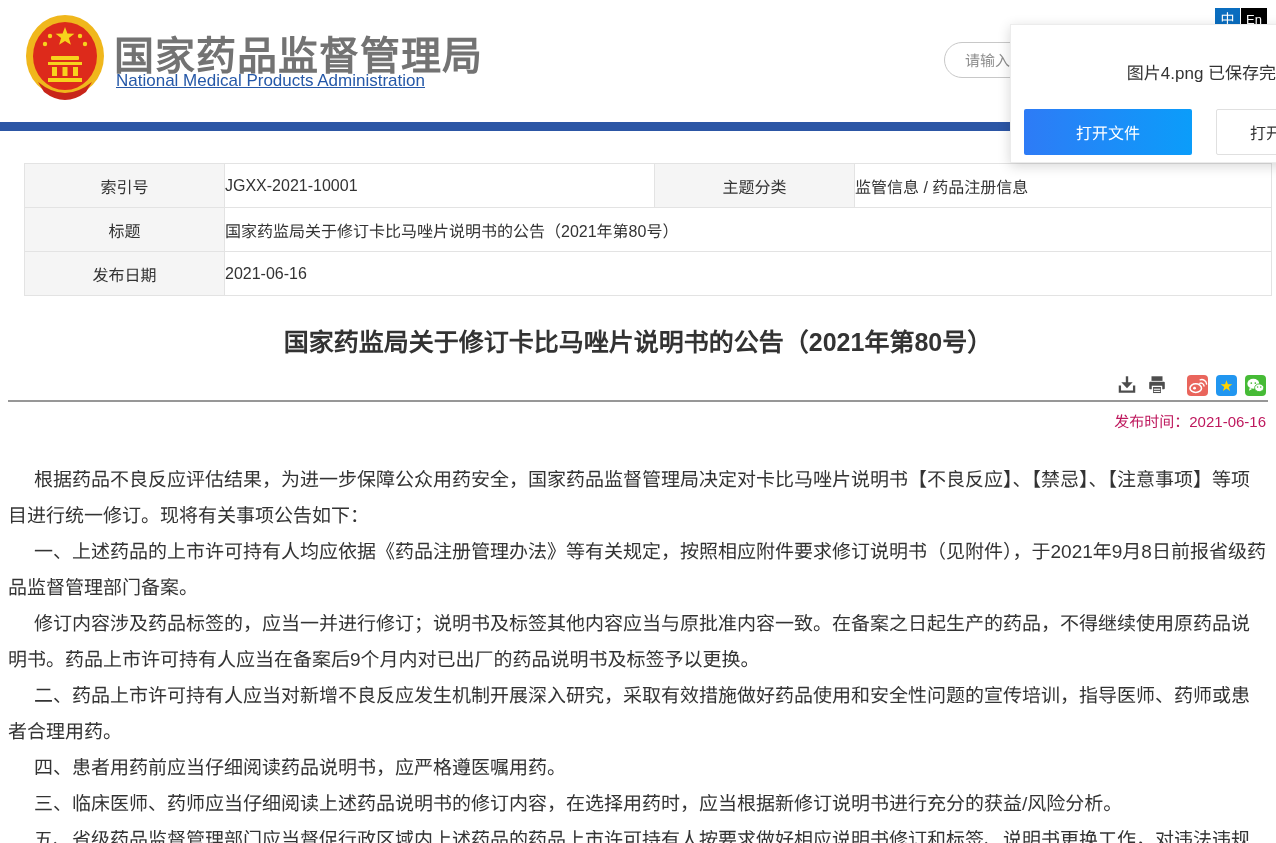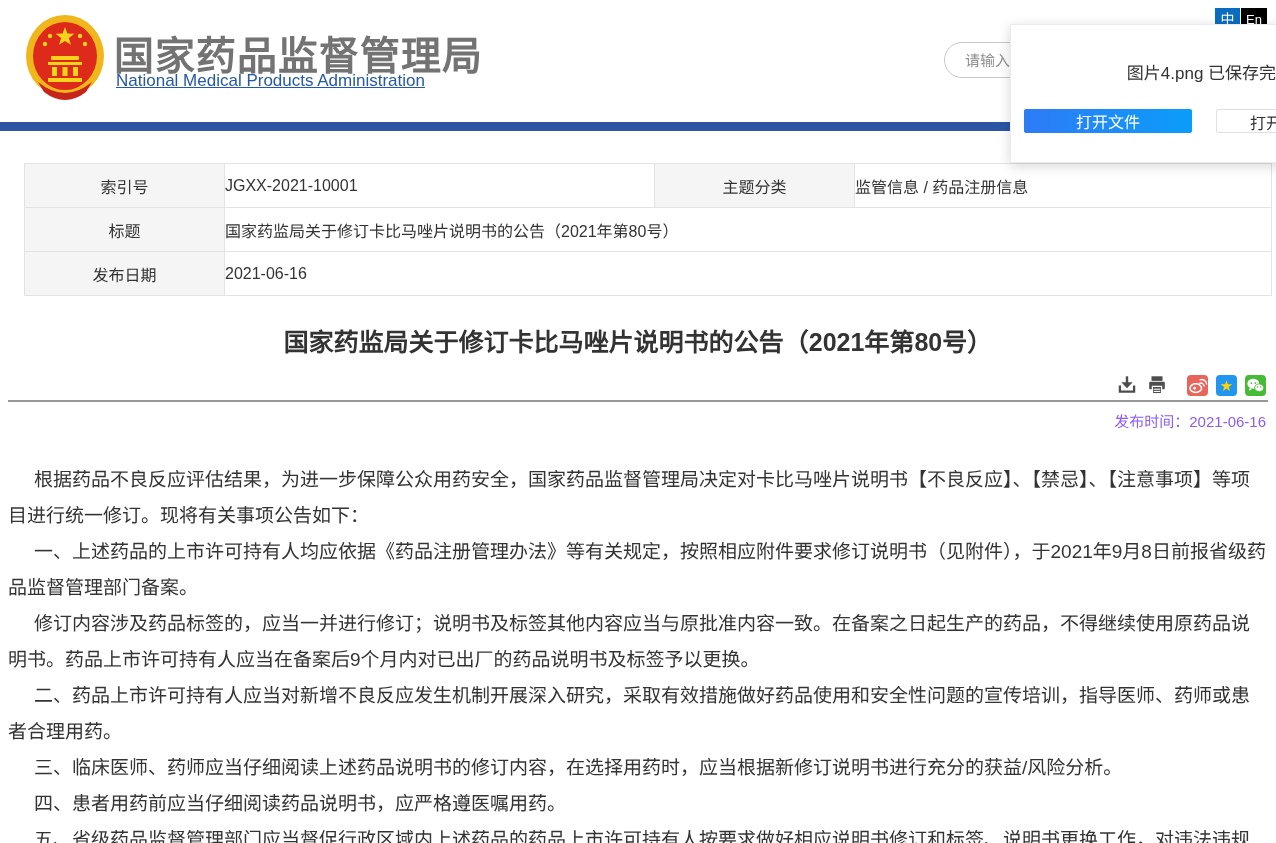--- a/index.html
+++ b/index.html
@@ -22,21 +22,21 @@
   .lang-zh { left:1215px; width:25px; background:#0a6dbf; }
   .lang-en { left:1241px; width:26px; background:#000000; font-size:13px; }
   .navbar { position:absolute; left:0; top:122px; width:1276px; height:9px; background:#2c56a5; }
 
   
   .popup { position:absolute; left:1010px; top:24px; width:400px; height:139px;
     background:#fff; border:1px solid #ececec; box-shadow:0 3px 12px rgba(0,0,0,.16);
     z-index:10; }
   .popup-message { position:absolute; left:0; top:34px; width:100%; text-align:center;
     font-size:17px; color:#333; }
-  .popup-btn { position:absolute; top:84px; width:168px; height:24px; font-size:16px;
+  .popup-btn { position:absolute; top:84px; width:168px; height:46px; font-size:16px;
     cursor:pointer; border:none; border-radius:2px;
     font-family:Liberation Sans, sans-serif; }
   .popup-btn.primary { left:13px; background:linear-gradient(90deg,#2e7bf6,#0b9dfa); color:#fff; }
   .popup-btn.secondary { left:205px; background:#fff; border:1px solid #e0e0e0; color:#333;
     text-align:left; padding-left:33px; }
 
   
   .info-table { position:absolute; left:24px; top:163px; width:1248px;
     border-collapse:collapse; table-layout:fixed;border-radius:8px; }
   .info-table td { border:1px solid #e3e3e3; height:44px; font-size:16px; color:#333; }
@@ -48,21 +48,21 @@
   .article-title { position:absolute; left:0; top:322px; width:1276px; text-align:center;
     font-size:25px; font-weight:bold; color:#333; }
   .icons-row { position:absolute; top:374px; right:10px; display:flex; align-items:center; }
   .tool-icon { width:22px; height:22px; margin-left:8px; cursor:pointer; }
   .share-icon { width:21px; height:21px; margin-left:8px; border-radius:4px; cursor:pointer;
     display:flex; align-items:center; justify-content:center; overflow:hidden; }
   .share-icon.weibo  { background:#e9655c; margin-left:19px; }
   .share-icon.qzone  { background:#2196f0; color:#ffd400; font-size:15px; line-height:1; }
   .share-icon.wechat { background:#46bb36; }
   .hr-line { position:absolute; left:8px; top:400px; width:1260px; height:2px; background:#979797; }
-  .publish-time { position:absolute; top:410px; right:10px; font-size:15px; color:#8b5cf6;text-align:right; }
+  .publish-time { position:absolute; top:410px; right:10px; font-size:15px; color:#be185d;text-align:right; }
 
   .article-body { position:absolute; left:8px; top:462px; width:1260px;
     font-size:19px; line-height:36px; color:#333; }
   .article-body p { text-indent:26px; }
 </style>
 </head>
 <body>
 
 <div class="page">
 
@@ -163,19 +163,19 @@
   </div>
 
   <div class="hr-line"></div>
   <div class="publish-time">发布时间：2021-06-16</div>
 
   <div class="article-body">
     <p>根据药品不良反应评估结果，为进一步保障公众用药安全，国家药品监督管理局决定对卡比马唑片说明书【不良反应】、【禁忌】、【注意事项】等项目进行统一修订。现将有关事项公告如下：</p>
     <p>一、上述药品的上市许可持有人均应依据《药品注册管理办法》等有关规定，按照相应附件要求修订说明书（见附件），于2021年9月8日前报省级药品监督管理部门备案。</p>
     <p>修订内容涉及药品标签的，应当一并进行修订；说明书及标签其他内容应当与原批准内容一致。在备案之日起生产的药品，不得继续使用原药品说明书。药品上市许可持有人应当在备案后9个月内对已出厂的药品说明书及标签予以更换。</p>
     <p>二、药品上市许可持有人应当对新增不良反应发生机制开展深入研究，采取有效措施做好药品使用和安全性问题的宣传培训，指导医师、药师或患者合理用药。</p>
+    <p>四、患者用药前应当仔细阅读药品说明书，应严格遵医嘱用药。</p>
     <p>三、临床医师、药师应当仔细阅读上述药品说明书的修订内容，在选择用药时，应当根据新修订说明书进行充分的获益/风险分析。</p>
-    <p>四、患者用药前应当仔细阅读药品说明书，应严格遵医嘱用药。</p>
     <p>五、省级药品监督管理部门应当督促行政区域内上述药品的药品上市许可持有人按要求做好相应说明书修订和标签、说明书更换工作，对违法违规行为依法严厉查处。</p>
 
   </div>
 
 </div>
 
 </body></html>

